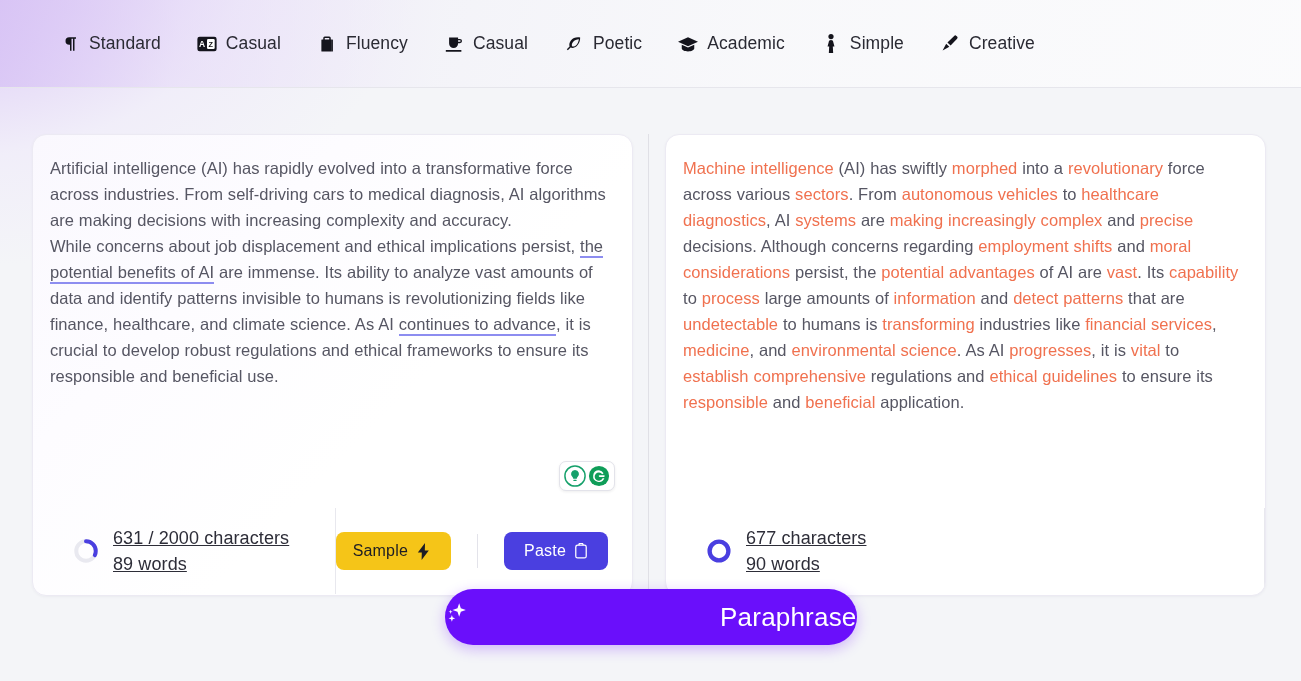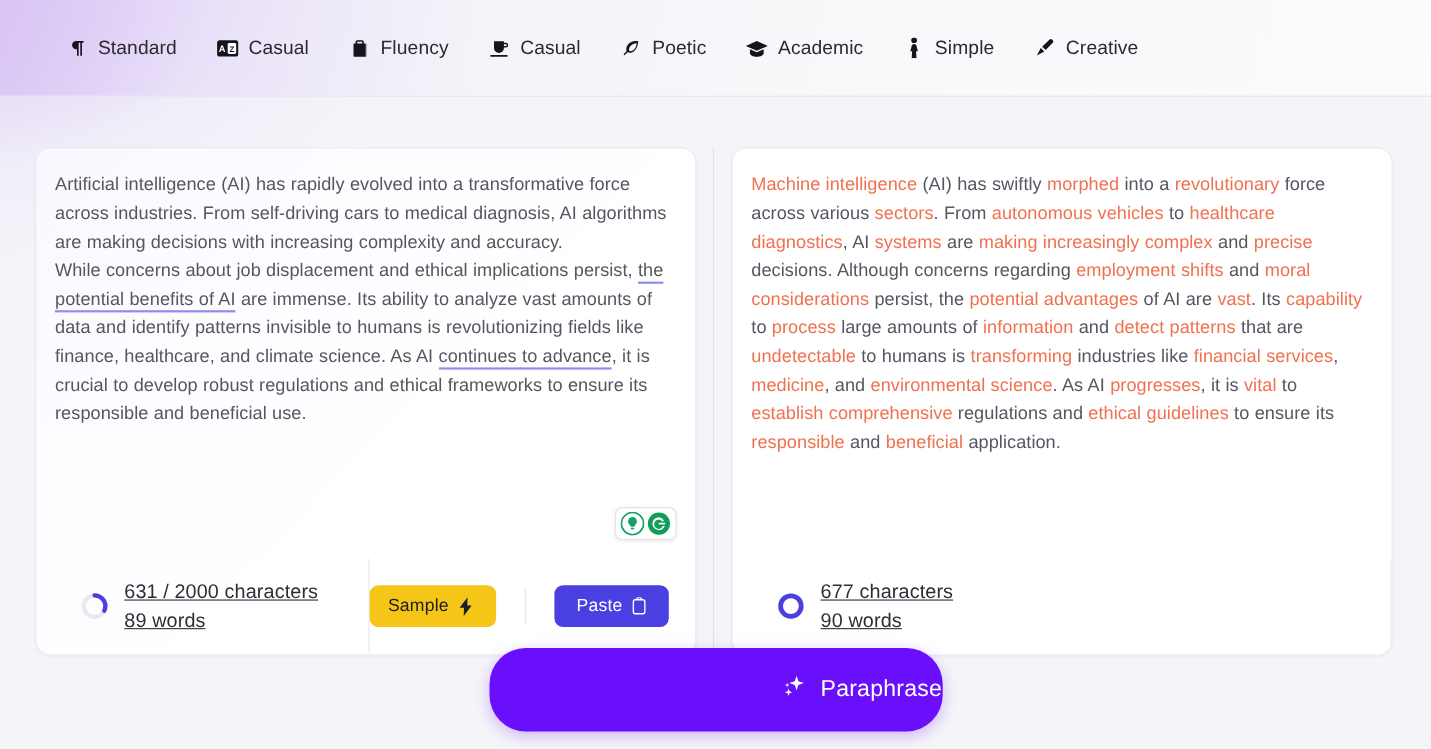--- a/index.html
+++ b/index.html
@@ -200,30 +200,30 @@
   .cta-wrap {
     position: absolute;
     left: 0; top: 589px;
     width: 1301px;
     display: flex;
     justify-content: center;
   }
   .cta {
     display: inline-flex;
     align-items: center;
-    justify-content: flex-end;
+    justify-content: space-between;
     gap: 11px;
     width: 412px;
-    height: 76px;
+    height: 56px;
     border: none;
     border-radius: 33px;
     background: #6a0ffb;
     color: #ffffff;
     font-family: inherit;
-    font-size: 21px;
+    font-size: 26px;
     letter-spacing: 0.2px;
     cursor: pointer;
     box-shadow: 0 4px 14px rgba(106,15,251,0.28);
   }
 </style>
 </head>
 <body>
 
 <div class="page">
 

